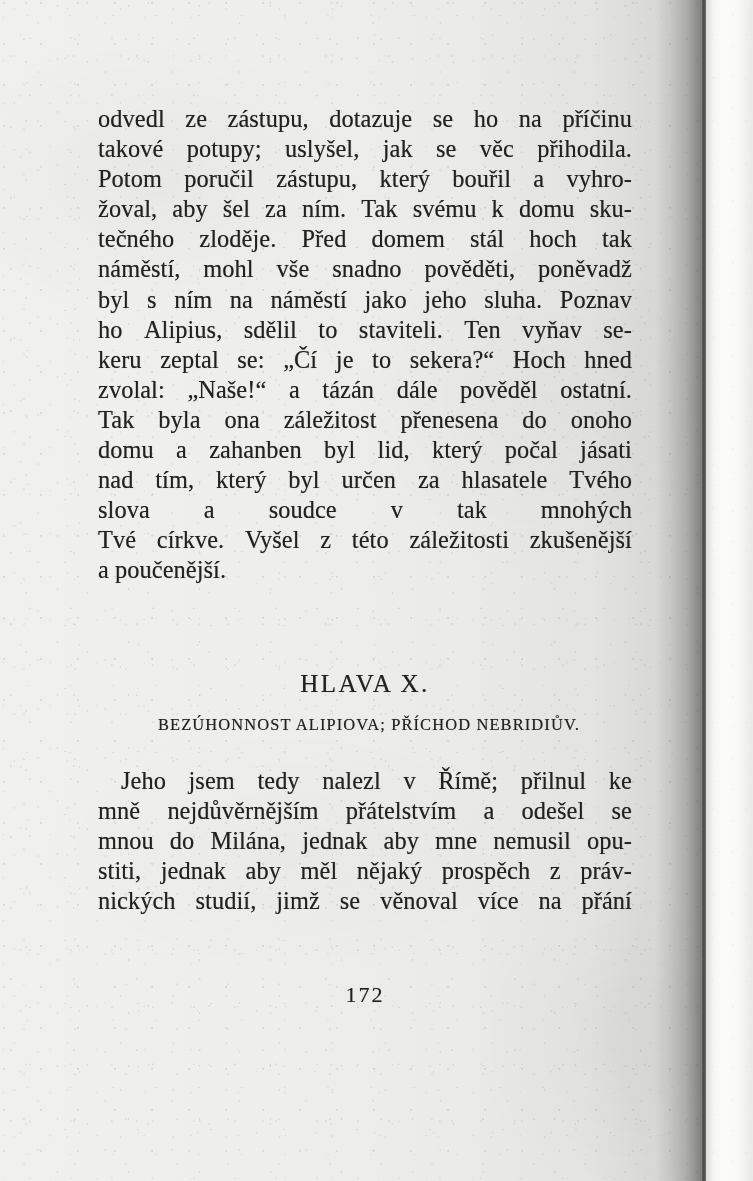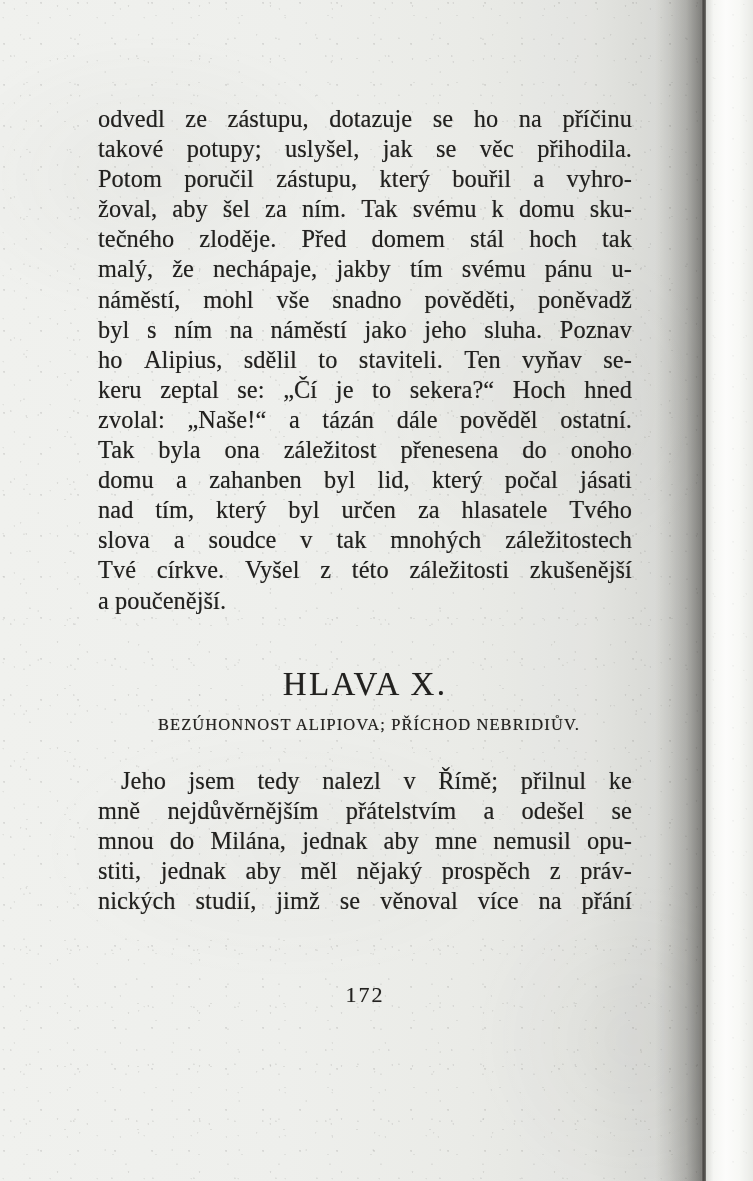--- a/index.html
+++ b/index.html
@@ -157,21 +157,21 @@
 
   .indent { padding-left: 23px; }
 
   
   #chapter-heading {
     position: absolute;
     top: 668px;
     left: 0;
     width: 534px;
     text-align: center;
-    font-size: 33px;
+    font-size: 25px;
     line-height: 32px;
     letter-spacing: 2.4px;
     color: #131210;
   }
 
   #chapter-subtitle {
     position: absolute;
     top: 714px;
     left: -2px;
     width: 546px;
@@ -268,30 +268,20 @@
           <span class="pline just">
             <span>tečného</span>
             <span>zloděje.</span>
             <span>Před</span>
             <span>domem</span>
             <span>stál</span>
             <span>hoch</span>
             <span>tak</span>
           </span>
           <span class="pline just">
-            <span>malý,</span>
-            <span>že</span>
-            <span>nechápaje,</span>
-            <span>jakby</span>
-            <span>tím</span>
-            <span>svému</span>
-            <span>pánu</span>
-            <span>u-</span>
-          </span>
-          <span class="pline just">
             <span>náměstí,</span>
             <span>mohl</span>
             <span>vše</span>
             <span>snadno</span>
             <span>pověděti,</span>
             <span>poněvadž</span>
           </span>
           <span class="pline just">
             <span>byl</span>
             <span>s</span>
@@ -362,21 +352,20 @@
             <span>hlasatele</span>
             <span>Tvého</span>
           </span>
           <span class="pline just">
             <span>slova</span>
             <span>a</span>
             <span>soudce</span>
             <span>v</span>
             <span>tak</span>
             <span>mnohých</span>
-            <span>záležitostech</span>
           </span>
           <span class="pline just">
             <span>Tvé</span>
             <span>církve.</span>
             <span>Vyšel</span>
             <span>z</span>
             <span>této</span>
             <span>záležitosti</span>
             <span>zkušenější</span>
           </span>

